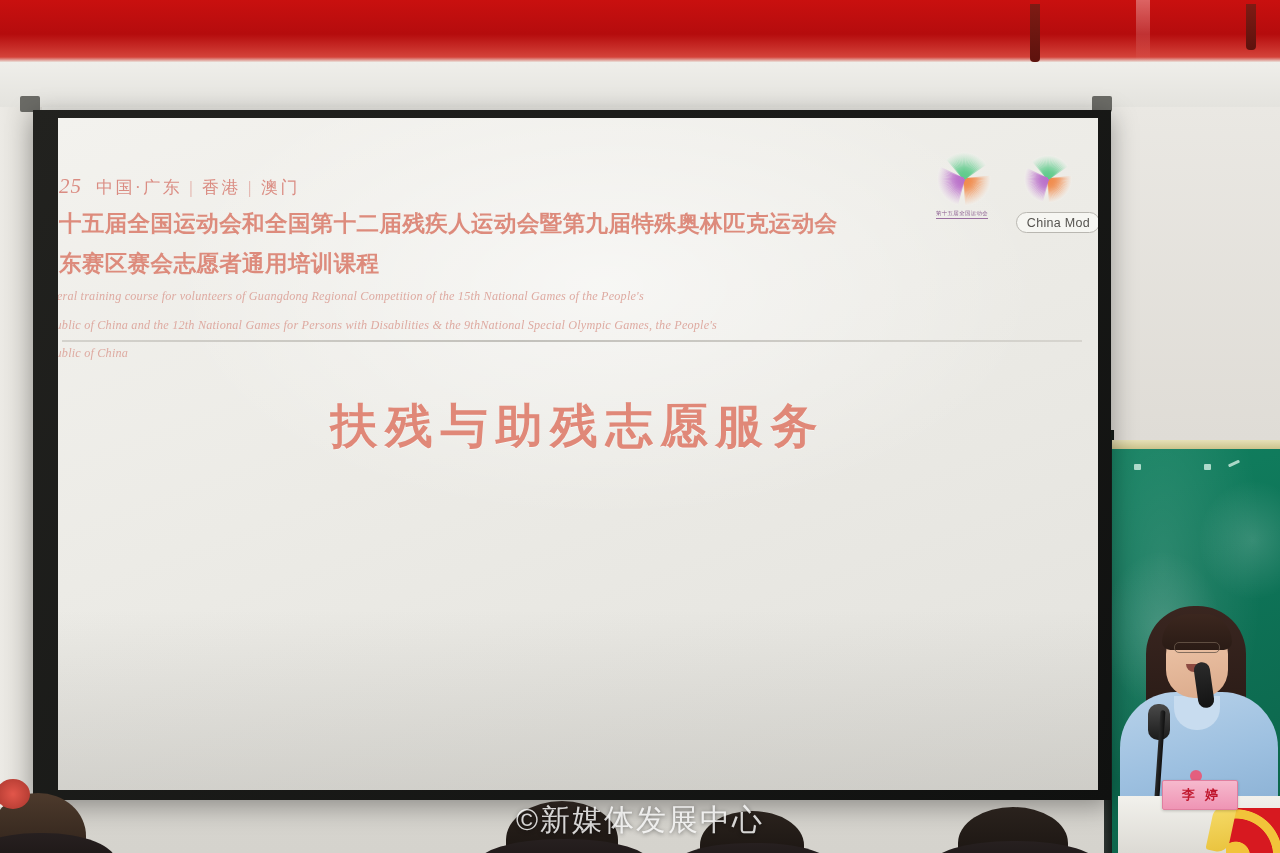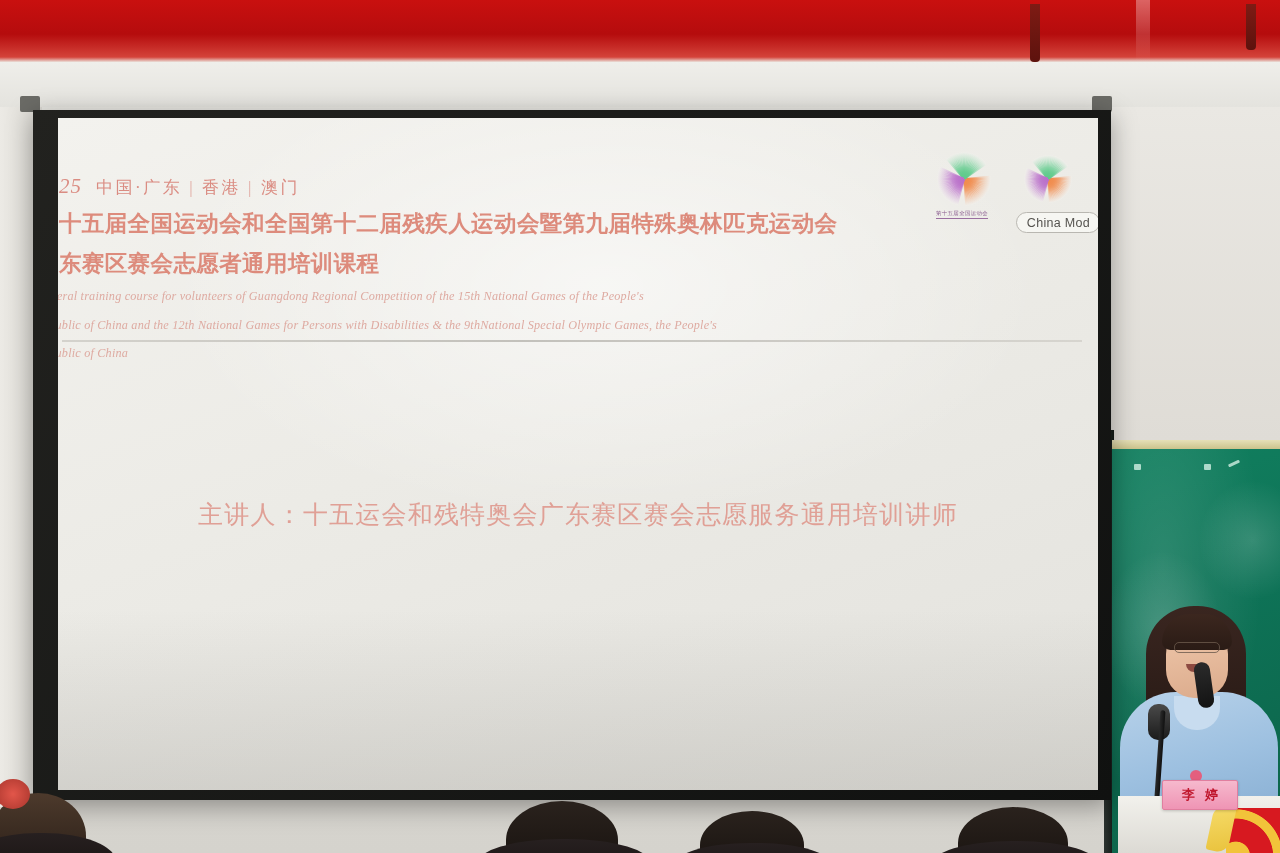--- a/index.html
+++ b/index.html
@@ -432,23 +432,23 @@
               <i style="transform: rotate(110deg); height: 24px; background: linear-gradient(rgb(185, 111, 201), rgba(255, 255, 255, 0.15));"></i>
               <i style="transform: rotate(115deg); height: 24px; background: linear-gradient(rgb(185, 111, 201), rgba(255, 255, 255, 0.15));"></i>
             </div>
           <div class="logo-caption">第十五届全国运动会</div>
         </div>
 
         <div class="shadow-badge">
           <span>China Mod</span>
         </div>
 
+        <div class="slide-title">扶残与助残志愿服务</div>
 
         <div class="slide-sub">
-          <div><span>主讲人：</span><span>十五运会和残特奥会广东赛区赛会志愿服务通用培训讲师</span></div>
         </div>
 
       </div>
     </div>
   </div>
 
   <div class="speaker-wrap">
     <div class="hair-back"></div>
     <div class="body"></div>
     <div class="collar"></div>
@@ -477,13 +477,14 @@
     <div class="head" style="left:506px;width:112px;height:78px;"></div>
     <div class="shoulders" style="left:476px;width:176px;height:54px;"></div>
 
     <div class="head" style="left:700px;width:104px;height:68px;"></div>
     <div class="shoulders" style="left:672px;width:162px;height:50px;"></div>
 
     <div class="head" style="left:958px;width:110px;height:72px;"></div>
     <div class="shoulders" style="left:930px;width:170px;height:52px;"></div>
   </div>
 
+  <div class="watermark">©新媒体发展中心</div>
 </div>
 
 </body></html>

